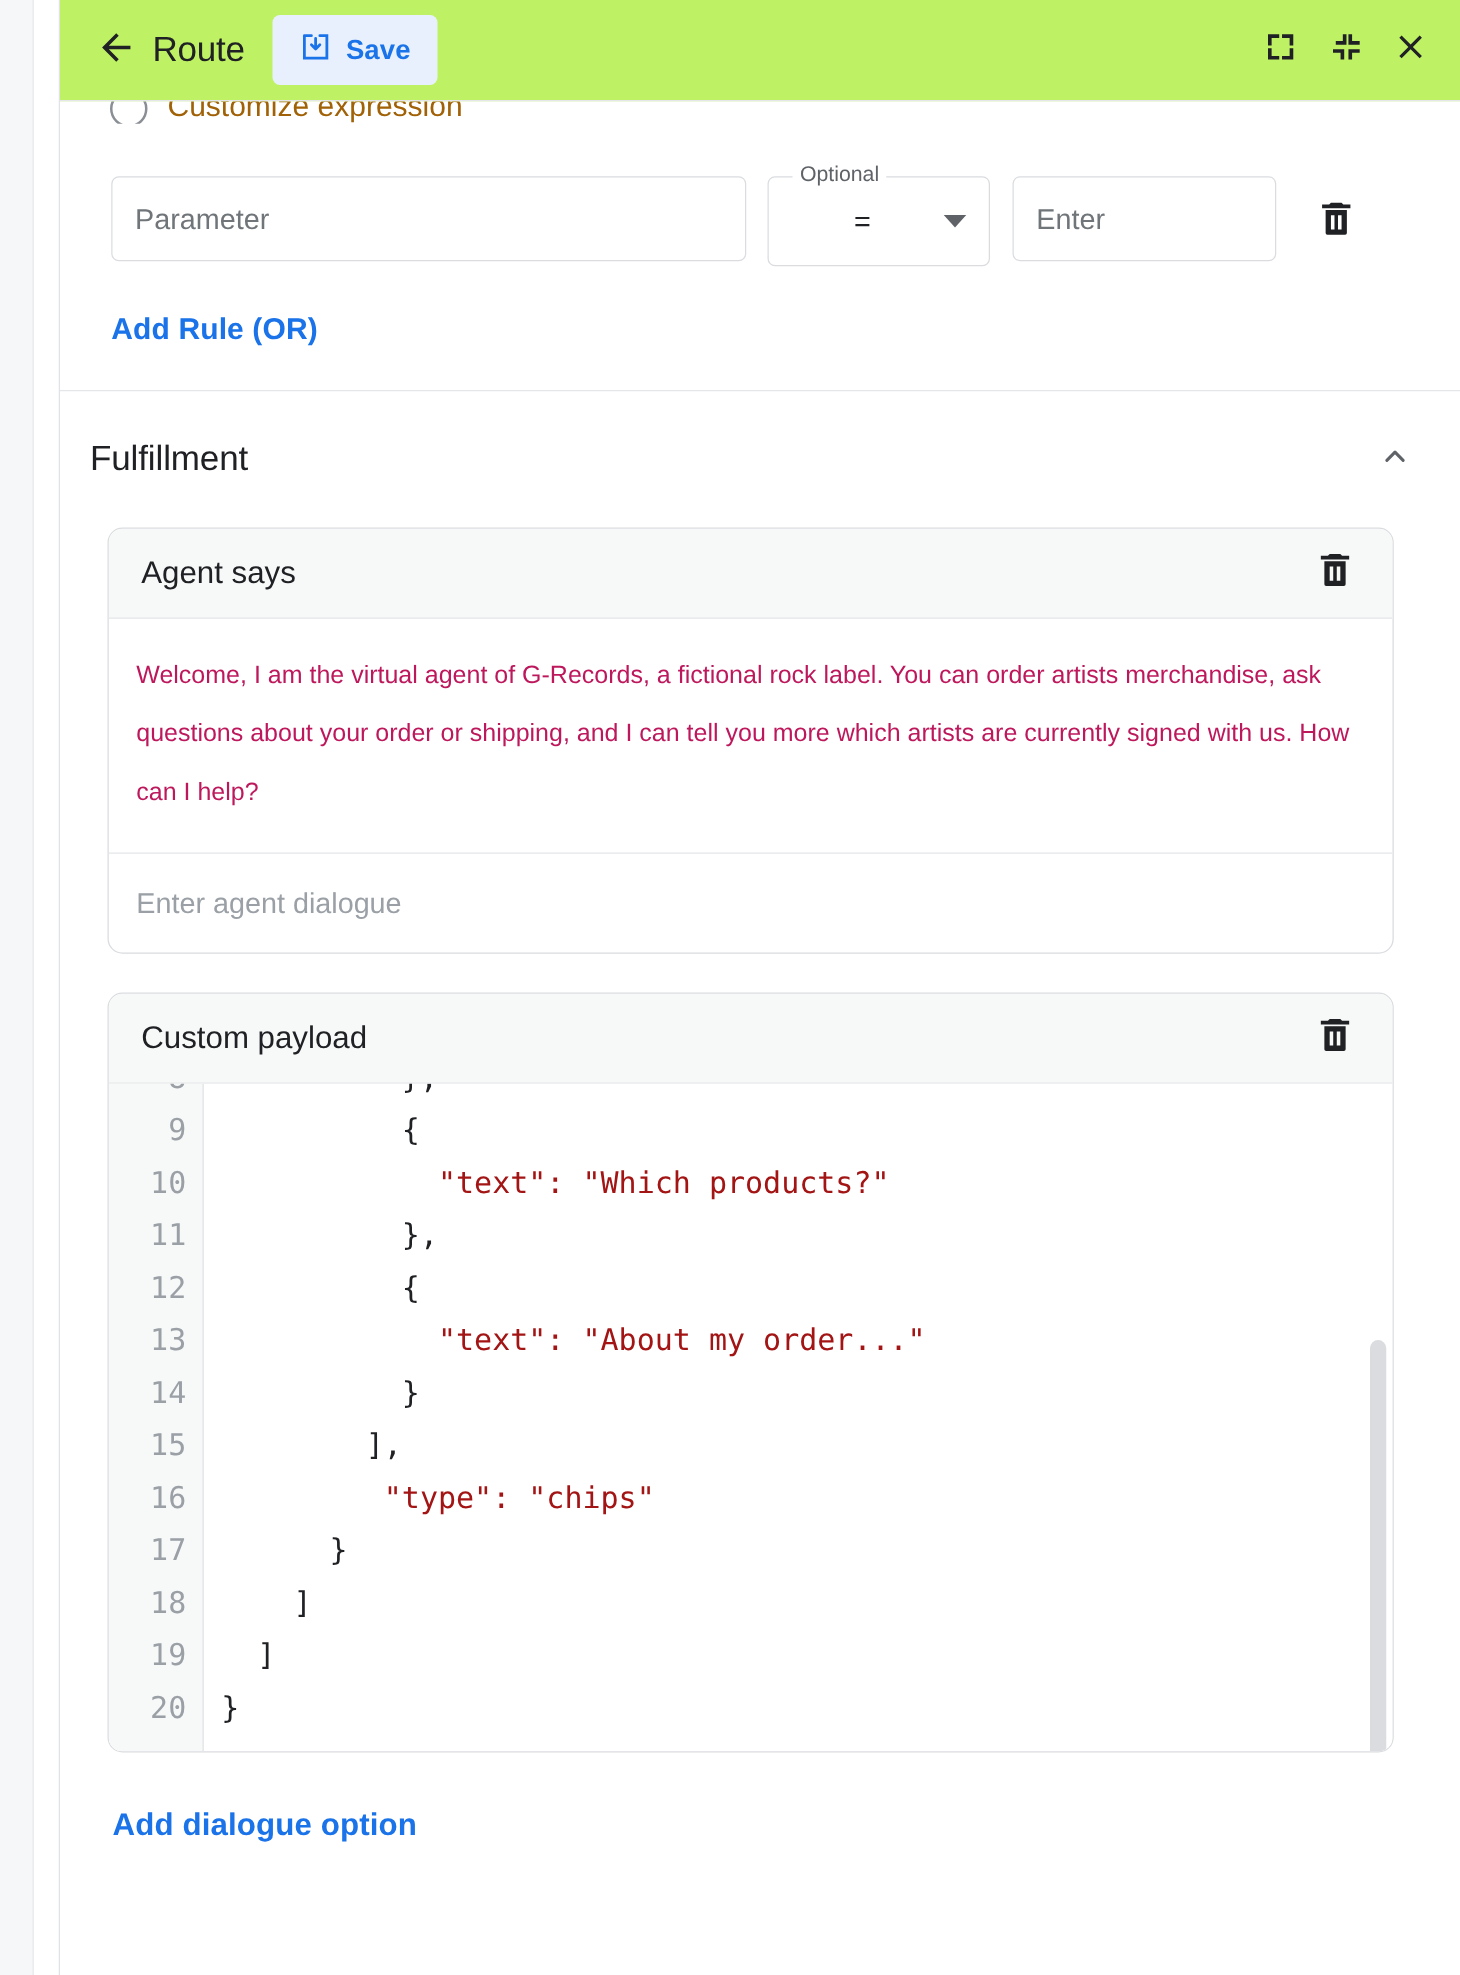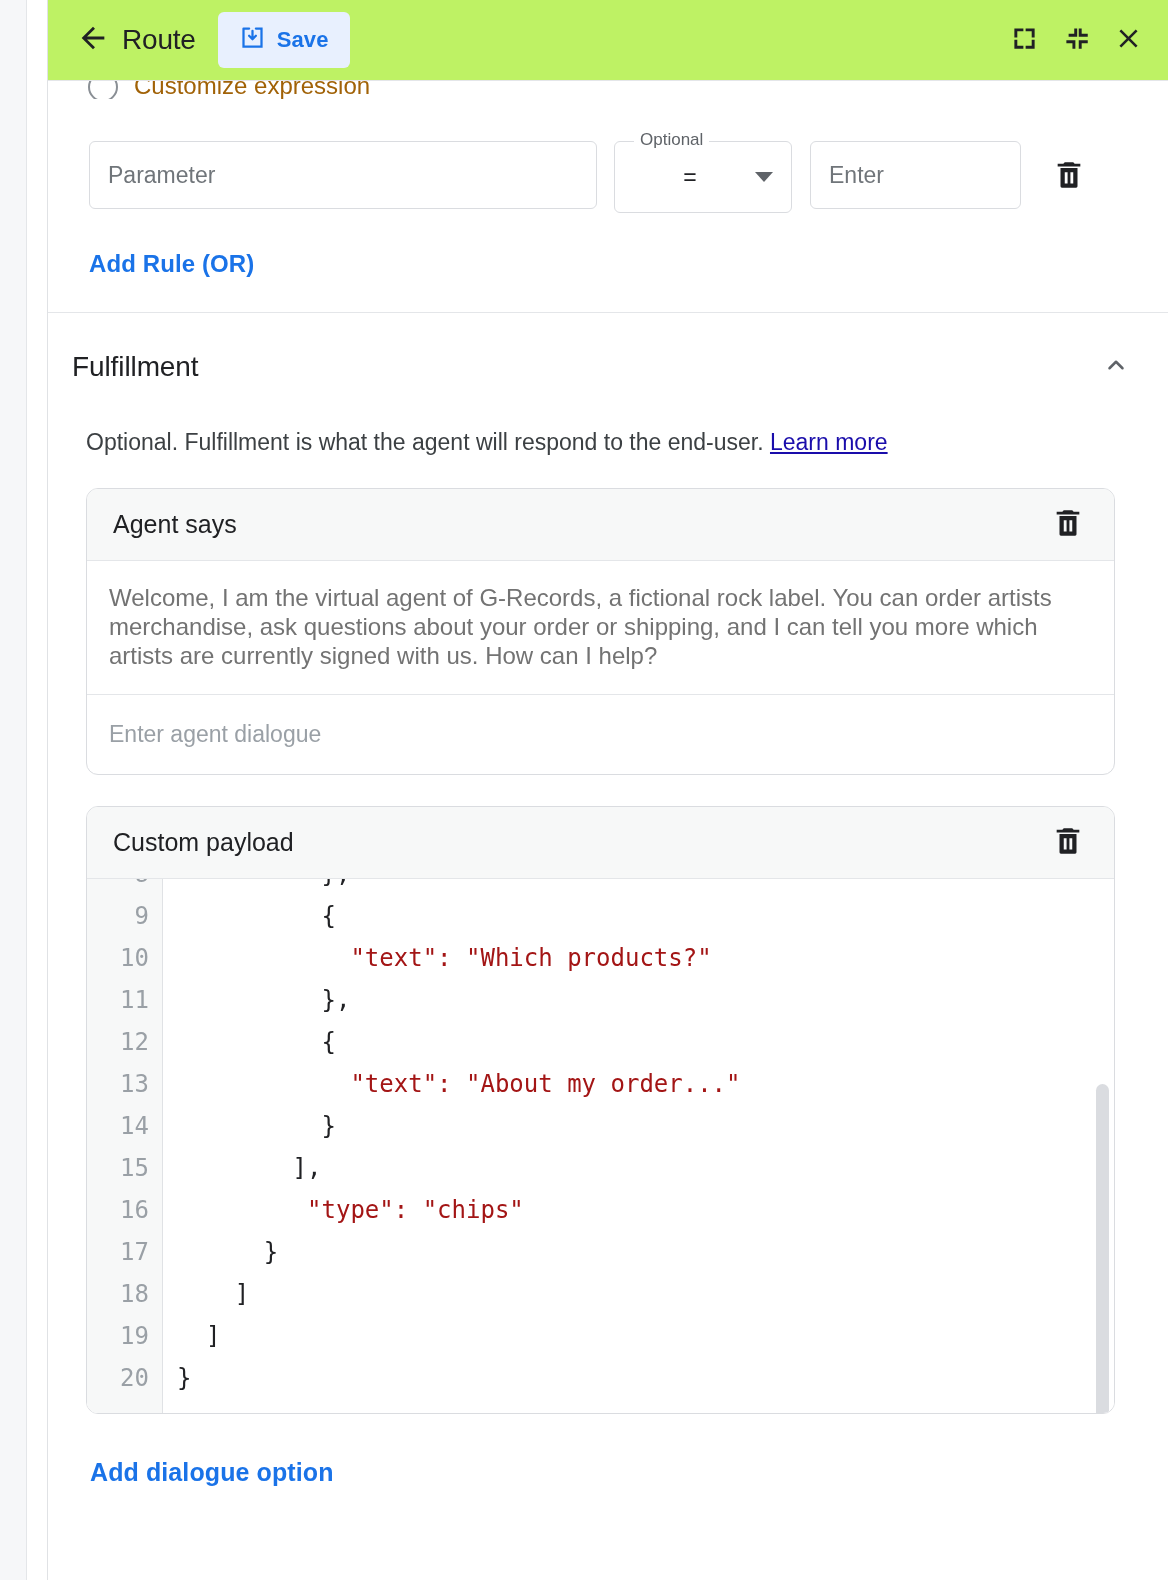--- a/index.html
+++ b/index.html
@@ -185,21 +185,21 @@
     background: #f7f8f8;
     height: 72px;
     border-bottom: 1px solid #e4e6e9;
     display: flex; align-items: center;
     padding: 0 18px 0 26px;
   }
   .card-title { font-size: 25px; color: #202124; }
   .card-head-spacer { flex: 1; }
   .card-body {
     padding: 22px 22px 24px 22px;
-    font-size: 24px; color: #737373; line-height: 29px;
+    font-size: 20px; color: #be185d; line-height: 47px;
   }
   .card-input {
     border-top: 1px solid #e4e6e9;
     height: 80px; display: flex; align-items: center;
     padding: 0 22px;
     font-size: 23px; color: #9aa0a6;
   }
 
   
   .editor {
@@ -338,24 +338,20 @@
           <div class="fh-spacer"></div>
           <div class="chev-btn">
             <span>
               <svg width="26" height="26" viewBox="0 0 24 24" fill="none" stroke="#5f6368" stroke-width="2.3" stroke-linecap="round" stroke-linejoin="round">
                   <path d="M6 15l6-6 6 6"></path>
                 </svg>
             </span>
           </div>
         </div>
 
-        <div class="f-desc">
-          <span>Optional. Fulfillment is what the agent will respond to the end-user.</span>
-          <a href="#">Learn more</a>
-        </div>
 
         
         <div class="card">
           <div class="card-head">
             <div class="card-title">Agent says</div>
             <div class="card-head-spacer"></div>
             <div class="trash-btn">
               <span>
                 <svg width="34" height="34" viewBox="0 0 24 24" fill="#202124">
                   <path d="M9 3h6l1 1h4v2H4V4h4l1-1zM6 7h12v13a1 1 0 0 1-1 1H7a1 1 0 0 1-1-1V7zm3 3v8h2v-8H9zm4 0v8h2v-8h-2z"></path>

